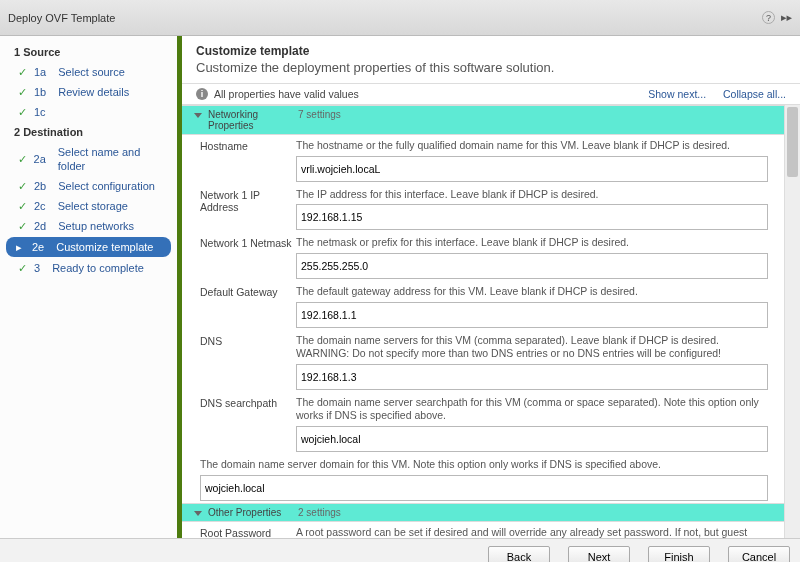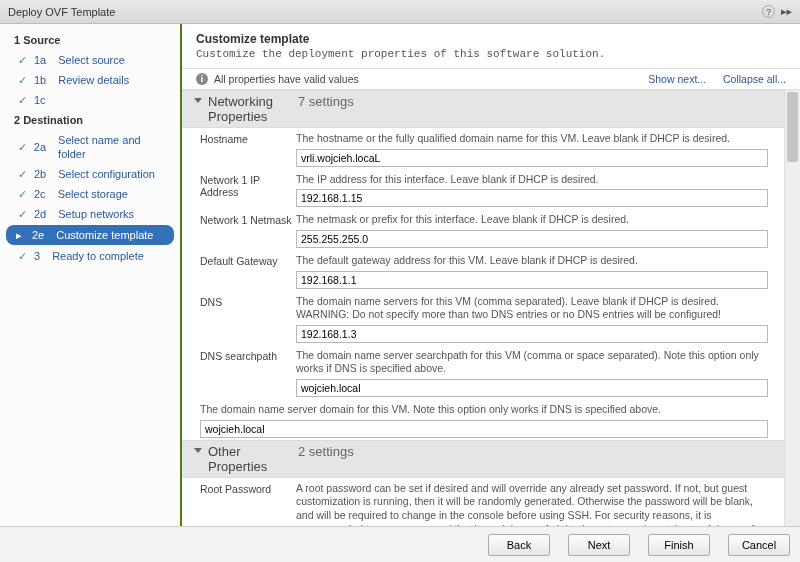--- a/index.html
+++ b/index.html
@@ -9,37 +9,37 @@
     color: #333;
     background: #f0f0f0;
     width: 800px;
     height: 562px;
     overflow: hidden;
     position: relative;
   }
   .titlebar {
     background: linear-gradient(#e8e8e8, #d8d8d8);
     border-bottom: 1px solid #bbb;
-    height: 24px;
+    height: 36px;
     display: flex;
     align-items: center;
     padding: 0 8px;
     font-size: 11px;
     color: #333;
     justify-content: space-between;
   }
   .titlebar .right-icons { display:flex; gap:6px; align-items:center; color:#555;}
   .content {
     display: flex;
     height: 502px;
     background: #fff;
   }
   .sidebar {
     width: 182px;
-    border-right: 2px solid #4d7c0f;
+    border-right: 5px solid #4d7c0f;
     background: #fcfcfc;
     padding: 6px 0;
   }
   .step {
     display: flex;
     align-items: center;
     padding: 3px 10px;
     font-size: 11px;
     color: #2b5797;
     line-height: 14px;
@@ -77,23 +77,22 @@
   .main-header {
     padding: 8px 14px 4px 14px;
   }
   .main-header h2 {
     font-size: 12px;
     font-weight: bold;
     color: #333;
     margin-bottom: 2px;
   }
   .main-header .sub {
-    font-size: 11px;
+    font-size: 13px;
     color: #555;
-    font-family: Liberation Mono, monospace;
   }
   .valid-row {
     display:flex;
     align-items:center;
     justify-content: space-between;
     border-top: 1px solid #ddd;
     border-bottom: 1px solid #ddd;
     padding: 4px 14px;
     margin-top: 4px;
     font-size: 10.5px;
@@ -118,26 +117,26 @@
   }
   .scrollbar {
     position:absolute; right:0; top:0; bottom:0;
     width:16px; background:#eee; border-left:1px solid #ddd;
   }
   .scrollbar .thumb {
     position:absolute; left:2px; right:2px; top:2px; height:70px;
     background:#c4c4c4; border-radius:2px;
   }
   .section-head {
-    background:#e5e5e5;
+    background:#5eead4;
     border-top:1px solid #dcdcdc;
     border-bottom:1px solid #dcdcdc;
     padding:3px 12px;
     display:flex;
-    font-size:13px;
+    font-size:10px;
     color:#444;
   }
   .section-head .tri {
     display:inline-block;width:0;height:0;
     border-left:4px solid transparent;border-right:4px solid transparent;
     border-top:5px solid #666;
     margin-right:6px;margin-top:4px;
   }
   .section-head .name { width: 90px; }
   .section-head .count { color:#666; }
@@ -159,21 +158,21 @@
     color:#555;
     margin-bottom:3px;
     line-height:1.3;
   }
   .text-input {
     width:100%;
     border:1px solid #b9b9b9;
     padding:2px 4px;
     font-size:10.5px;
     background:#fff;
-    height:18px;
+    height:26px;
   }
   .footer {
     height:36px;
     border-top:1px solid #ccc;
     background:#f2f2f2;
     display:flex;
     justify-content:flex-end;
     align-items:center;
     padding:0 10px;
     gap:18px;

